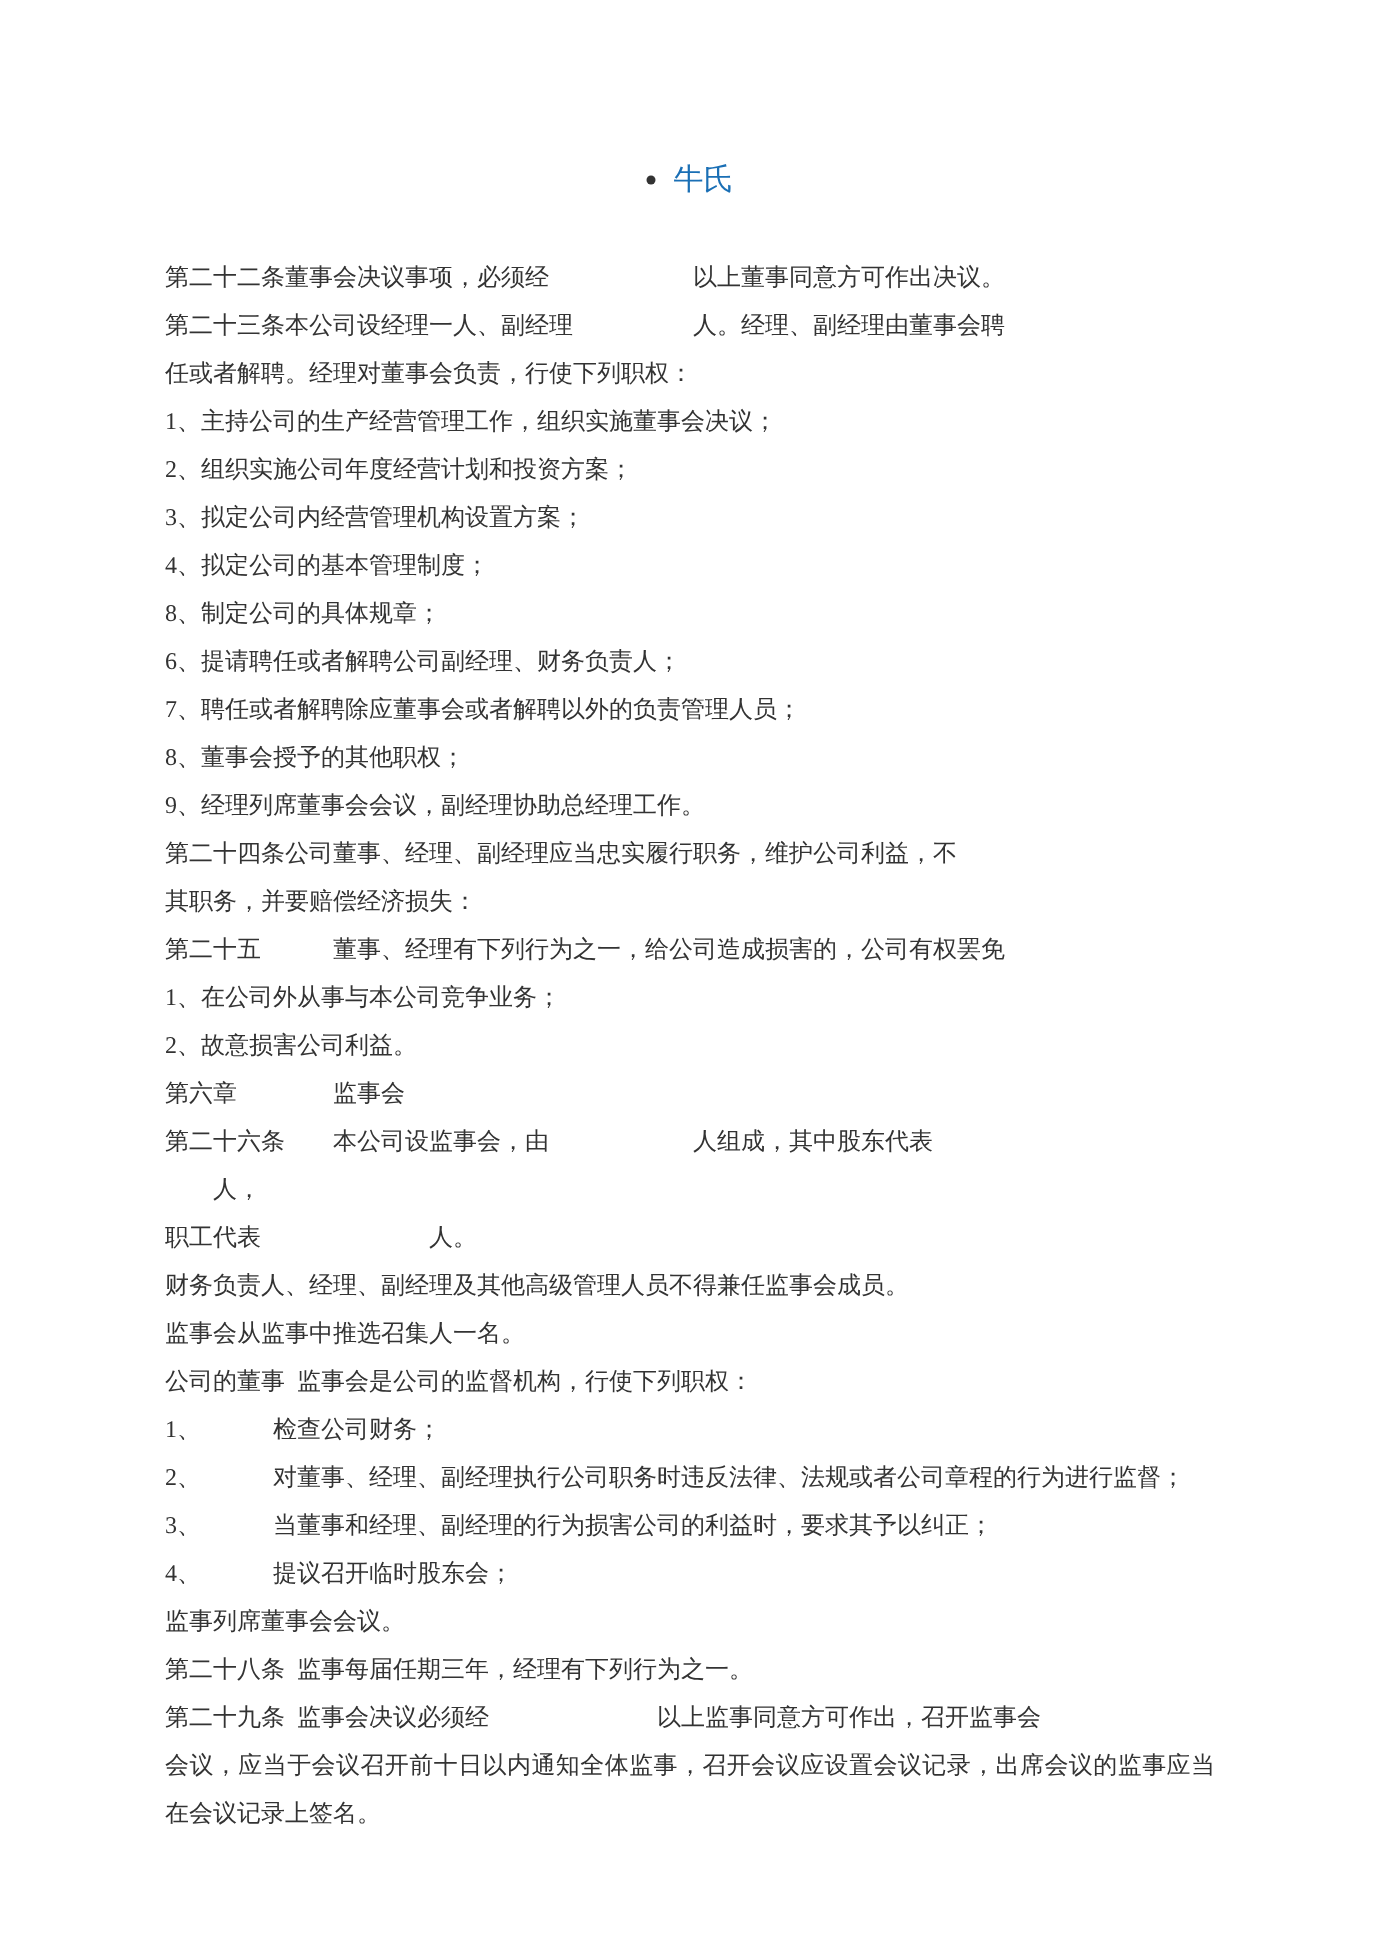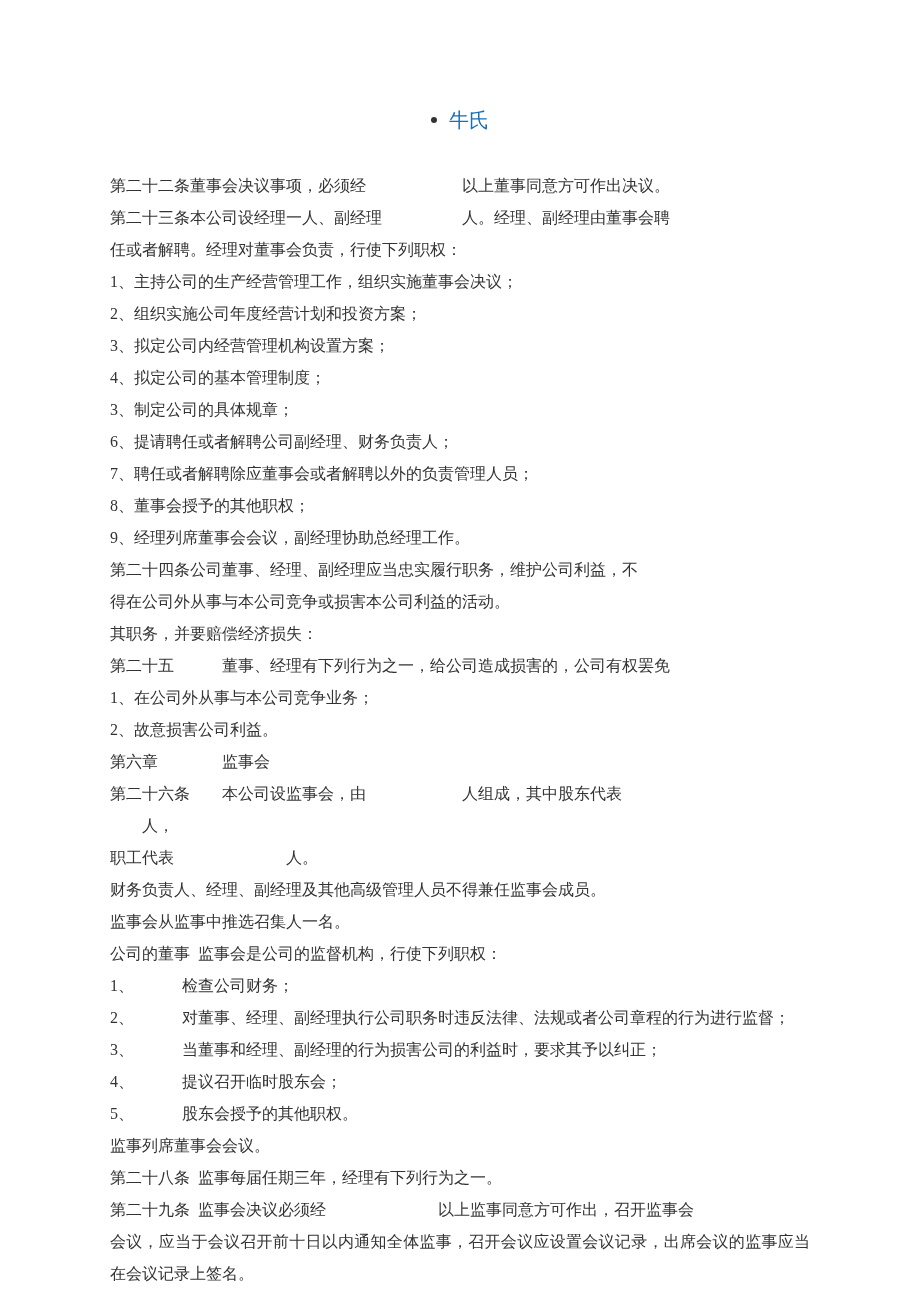--- a/index.html
+++ b/index.html
@@ -67,44 +67,42 @@
   </div>
 
   <div class="content">
     <p>第二十二条董事会决议事项，必须经　　　　　　以上董事同意方可作出决议。</p>
     <p>第二十三条本公司设经理一人、副经理　　　　　人。经理、副经理由董事会聘</p>
     <p>任或者解聘。经理对董事会负责，行使下列职权：</p>
     <p>1、主持公司的生产经营管理工作，组织实施董事会决议；</p>
     <p>2、组织实施公司年度经营计划和投资方案；</p>
     <p>3、拟定公司内经营管理机构设置方案；</p>
     <p>4、拟定公司的基本管理制度；</p>
-    <p>3、制定公司的具体规章；</p>
+    <p>8、制定公司的具体规章；</p>
     <p>6、提请聘任或者解聘公司副经理、财务负责人；</p>
     <p>7、聘任或者解聘除应董事会或者解聘以外的负责管理人员；</p>
     <p>8、董事会授予的其他职权；</p>
     <p>9、经理列席董事会会议，副经理协助总经理工作。</p>
     <p>第二十四条公司董事、经理、副经理应当忠实履行职务，维护公司利益，不</p>
-    <p>得在公司外从事与本公司竞争或损害本公司利益的活动。</p>
     <p>其职务，并要赔偿经济损失：</p>
     <p>第二十五　　　董事、经理有下列行为之一，给公司造成损害的，公司有权罢免</p>
     <p>1、在公司外从事与本公司竞争业务；</p>
     <p>2、故意损害公司利益。</p>
     <p>第六章　　　　监事会</p>
 
     <p class="article-item gap-top"><span class="art">第二十六条</span><span>本公司设监事会，由　　　　　　人组成，其中股东代表</span></p>
     <p>　　人，</p>
     <p>职工代表　　　　　　　人。</p>
     <p>财务负责人、经理、副经理及其他高级管理人员不得兼任监事会成员。</p>
     <p>监事会从监事中推选召集人一名。</p>
     <p class="article-item"><span class="art2">公司的董事</span><span>监事会是公司的监督机构，行使下列职权：</span></p>
     <p class="num-item"><span class="num">1、</span><span>检查公司财务；</span></p>
     <p class="num-item"><span class="num">2、</span><span>对董事、经理、副经理执行公司职务时违反法律、法规或者公司章程的行为进行监督；</span></p>
     <p class="num-item"><span class="num">3、</span><span>当董事和经理、副经理的行为损害公司的利益时，要求其予以纠正；</span></p>
     <p class="num-item"><span class="num">4、</span><span>提议召开临时股东会；</span></p>
-    <p class="num-item"><span class="num">5、</span><span>股东会授予的其他职权。</span></p>
     <p>监事列席董事会会议。</p>
     <p class="article-item"><span class="art2">第二十八条</span><span>监事每届任期三年，经理有下列行为之一。</span></p>
     <p class="article-item"><span class="art2">第二十九条</span><span>监事会决议必须经　　　　　　　以上监事同意方可作出，召开监事会</span></p>
     <p>会议，应当于会议召开前十日以内通知全体监事，召开会议应设置会议记录，出席会议的监事应当在会议记录上签名。</p>
 
   </div>
 
 </div>
 
 </body></html>

